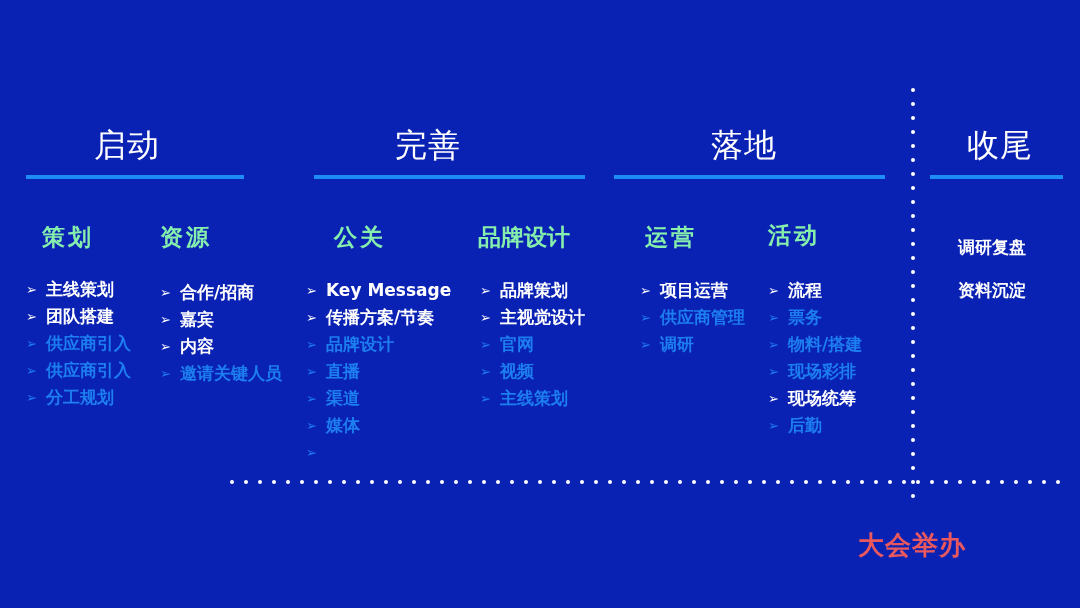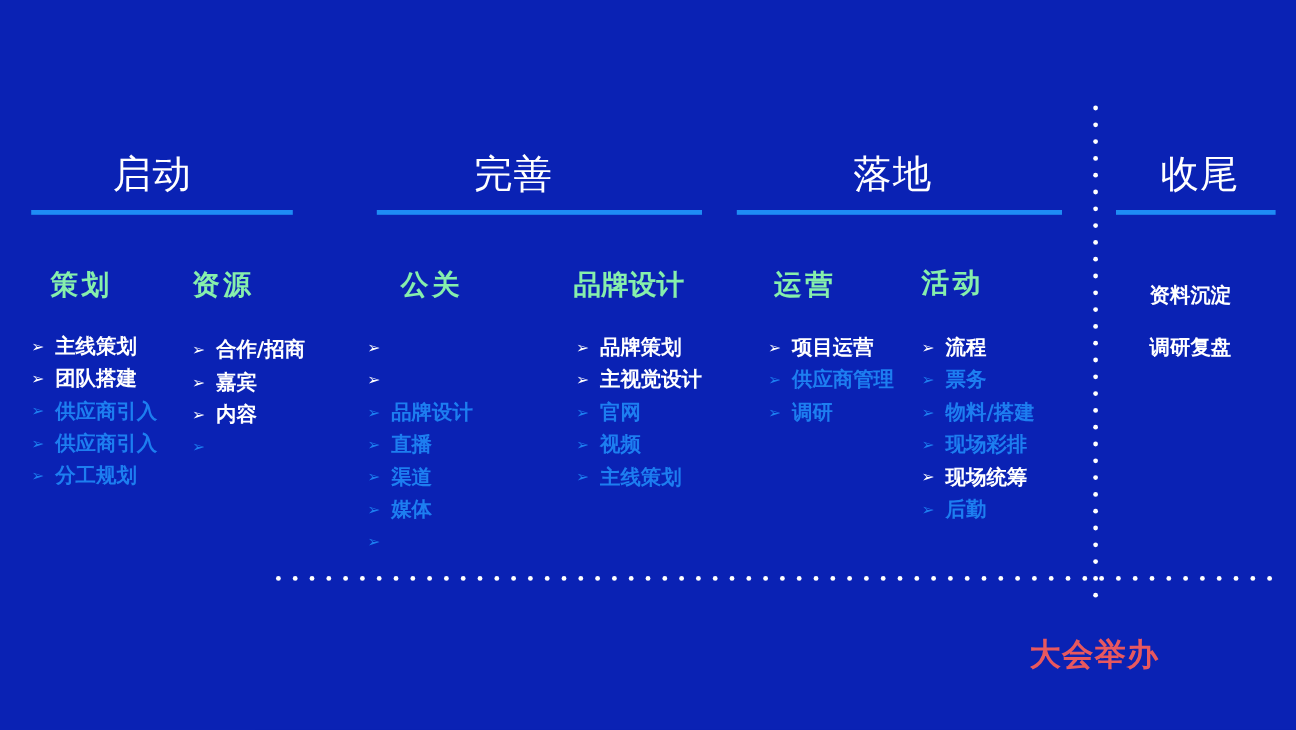--- a/index.html
+++ b/index.html
@@ -93,28 +93,31 @@
     <li class="hi">
       <span class="arrow">➢</span>
       <span>嘉宾</span>
     </li>
     <li class="hi">
       <span class="arrow">➢</span>
       <span>内容</span>
     </li>
     <li class="lo">
       <span class="arrow">➢</span>
+      <span>邀请关键人员</span>
     </li>
   </ul>
 <ul class="list" style="left:306px; top:277px;">
     <li class="hi">
       <span class="arrow">➢</span>
-    </li>
-    <li class="hi">
-      <span class="arrow">➢</span>
+      <span>Key Message</span>
+    </li>
+    <li class="hi">
+      <span class="arrow">➢</span>
+      <span>传播方案/节奏</span>
     </li>
     <li class="lo">
       <span class="arrow">➢</span>
       <span>品牌设计</span>
     </li>
     <li class="lo">
       <span class="arrow">➢</span>
       <span>直播</span>
     </li>
     <li class="lo">
@@ -186,22 +189,22 @@
       <span class="arrow">➢</span>
       <span>现场统筹</span>
     </li>
     <li class="lo">
       <span class="arrow">➢</span>
       <span>后勤</span>
     </li>
   </ul>
 
 <ul class="tail-list" style="left:958px; top:226px;">
+  <li>调研复盘</li>
   <li>资料沉淀</li>
-  <li>调研复盘</li>
 </ul>
 
 <div id="vdots">
     <div class="dot" style="left: 911px; top: 88px;"></div>
     <div class="dot" style="left: 911px; top: 102px;"></div>
     <div class="dot" style="left: 911px; top: 116px;"></div>
     <div class="dot" style="left: 911px; top: 130px;"></div>
     <div class="dot" style="left: 911px; top: 144px;"></div>
     <div class="dot" style="left: 911px; top: 158px;"></div>
     <div class="dot" style="left: 911px; top: 172px;"></div>

